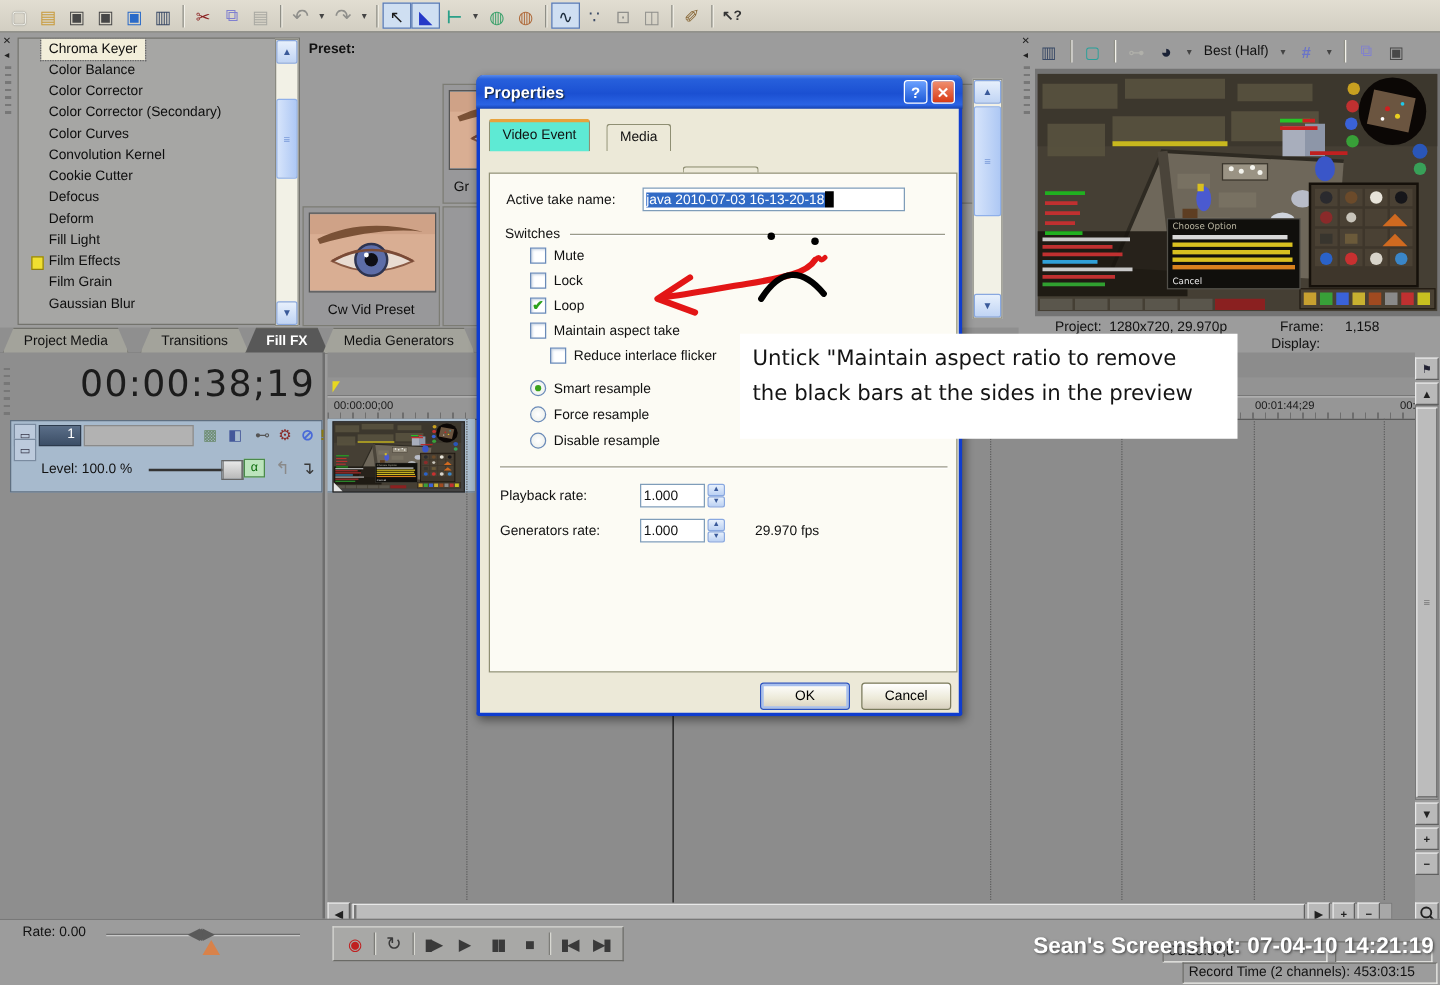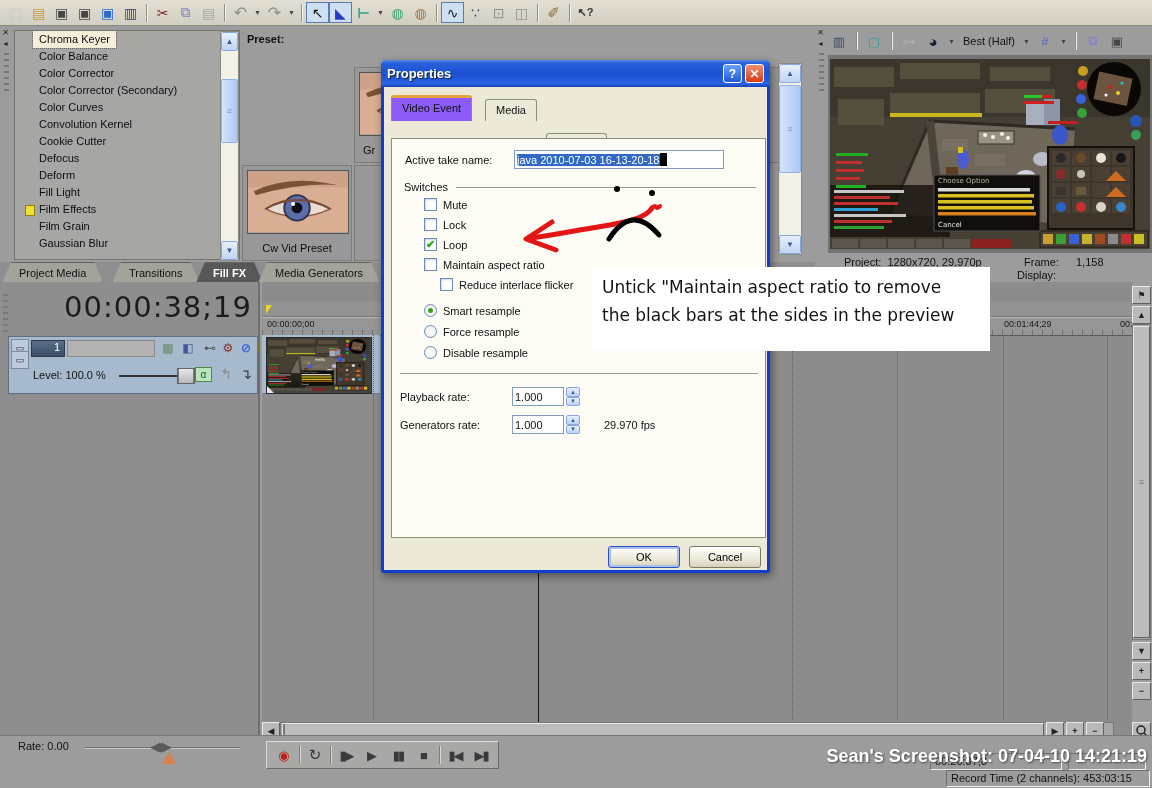--- a/index.html
+++ b/index.html
@@ -50,21 +50,21 @@
   .dlgtitle{position:absolute;left:-3px;top:0px;right:-3px;height:27px;border-radius:6px 6px 0 0;
         background:linear-gradient(#5a8ae8 0%,#2760dc 12%,#1b50d2 55%,#2a63e4 88%,#1441b0 100%);
         display:flex;align-items:center;padding:0 6px;box-sizing:border-box;}
   .dlgtitle .t{color:#fff;font-weight:bold;font-size:13px;text-shadow:1px 1px 1px #123;flex:1;}
   .wbtn{width:19px;height:19px;border-radius:3px;border:1px solid #fff;display:flex;align-items:center;justify-content:center;
         color:#fff;font-weight:bold;font-size:12px;margin-left:3px;box-sizing:border-box;}
   .wbtn.help{background:linear-gradient(#6aa0ff,#1e5ad8);}
   .wbtn.close{background:linear-gradient(#f09070,#d83a14);}
   .dtab{position:absolute;height:21px;line-height:21px;padding:0 10px;background:#ece9d8;border:1px solid #8f8f73;
         border-bottom:none;border-radius:3px 3px 0 0;color:#111;}
-  .dtab.active{background:#8b5cf6;border-top:3px solid #e8a33d;height:23px;z-index:2;font-weight:normal;}
+  .dtab.active{background:#5eead4;border-top:3px solid #e8a33d;height:23px;z-index:2;font-weight:normal;}
   .dpage{position:absolute;left:7px;top:78px;width:375px;height:400px;background:#fcfbf4;
          border:1px solid #8f8f73;box-sizing:border-box;}
   .dinput{background:#fff;border:1px solid #7f9db9;height:19px;display:flex;align-items:center;padding:0 2px;box-sizing:border-box;}
   .dsel{background:#316ac5;color:#fff;white-space:nowrap;}
   .caret{width:7px;height:13px;background:#000;}
   .chkbox{width:13px;height:13px;background:#fff;border:1px solid #6a8ab8;box-shadow:inset 1px 1px 2px #c8d4e4;
           display:flex;align-items:center;justify-content:center;color:#2ca11c;font-size:11px;font-weight:bold;box-sizing:border-box;}
   .rad{width:13px;height:13px;border-radius:50%;background:radial-gradient(#fff,#e8ece8);border:1px solid #6a8ab8;position:relative;box-sizing:border-box;}
   .rad.sel::after{content:"";position:absolute;left:3px;top:3px;width:5px;height:5px;border-radius:50%;background:#3aa21a;}
   .rowlbl{color:#111;}
@@ -523,21 +523,21 @@
       <div style="position:absolute;left:32px;top:79px;display:flex;gap:6px;align-items:center;">
         <span class="chkbox"></span>
         <span>Lock</span>
         </div>
       <div style="position:absolute;left:32px;top:99px;display:flex;gap:6px;align-items:center;">
         <span class="chkbox">✔</span>
         <span>Loop</span>
         </div>
       <div style="position:absolute;left:32px;top:119px;display:flex;gap:6px;align-items:center;">
         <span class="chkbox"></span>
-        <span>Maintain aspect ratio</span>
+        <span>Maintain aspect take</span>
         </div>
       <div style="position:absolute;left:48px;top:139px;display:flex;gap:6px;align-items:flex-end;">
         <span class="chkbox"></span>
         <span>Reduce interlace flicker</span>
         </div>
 
       <div style="position:absolute;left:32px;top:165px;display:flex;gap:6px;align-items:center;">
         <span class="rad sel"></span>
         <span>Smart resample</span>
         </div>

